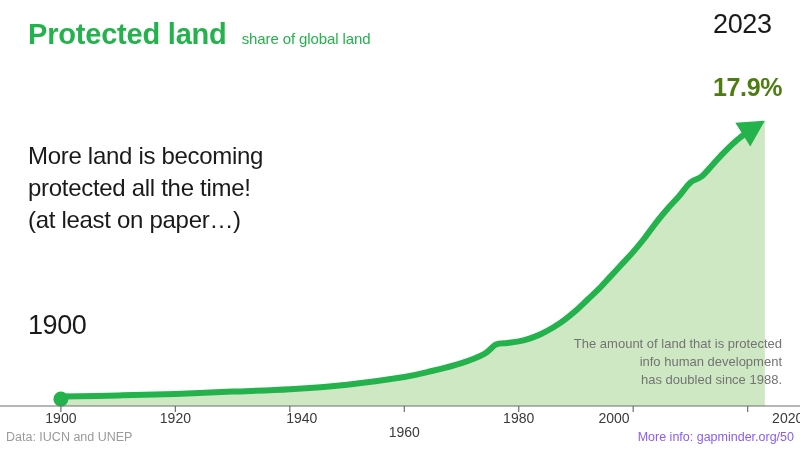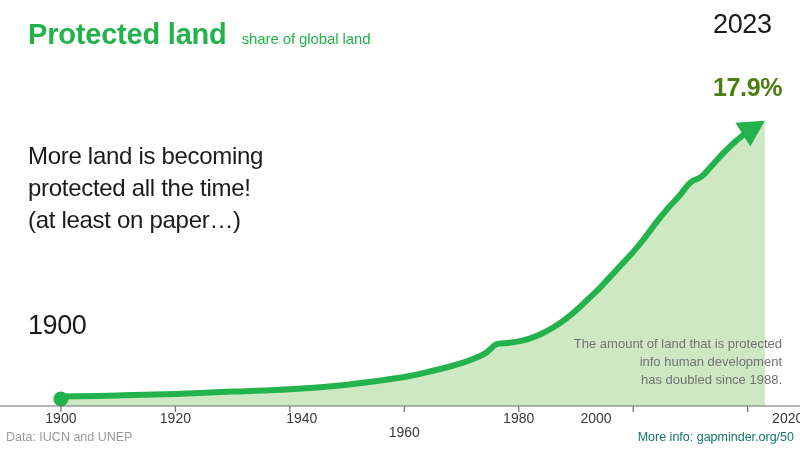--- a/index.html
+++ b/index.html
@@ -129,21 +129,21 @@
     left: 6px;
     bottom: 6px;
     font-size: 12.5px;
     color: #9a9a9a;
   }
   #footer-right {
     position: absolute;
     right: 6px;
     bottom: 6px;
     font-size: 12.5px;
-    color: #0f766e;
+    color: #8b5cf6;
   }
 </style>
 </head>
 <body>
 
 <div id="page">
 
   <svg id="chart" viewBox="0 0 800 450" preserveAspectRatio="none" aria-hidden="true">
     <g>
       <path id="area-path" fill="#CFE8C4" stroke="none" d="M 60.89 396.54 C 70.43 396.36, 99.05 395.89, 118.12 395.46 C 137.20 395.02, 156.28 394.56, 175.35 393.91 C 194.43 393.27, 213.51 392.37, 232.58 391.60 C 251.66 390.83, 270.74 390.44, 289.82 389.28 C 308.89 388.12, 327.97 386.71, 347.05 384.65 C 366.12 382.59, 389.97 379.25, 404.28 376.93 C 418.58 374.62, 423.35 373.07, 432.89 370.76 C 442.43 368.44, 452.92 365.87, 461.51 363.04 C 470.09 360.21, 478.68 356.87, 484.40 353.78 C 490.12 350.69, 492.03 346.32, 495.85 344.52 C 499.66 342.72, 503.48 343.49, 507.29 342.97 C 511.11 342.46, 514.92 342.20, 518.74 341.43 C 522.55 340.66, 526.37 339.63, 530.18 338.34 C 534.00 337.06, 537.82 335.51, 541.63 333.71 C 545.45 331.91, 549.26 329.85, 553.08 327.54 C 556.89 325.22, 560.71 322.65, 564.52 319.82 C 568.34 316.99, 572.15 313.90, 575.97 310.56 C 579.78 307.21, 583.60 303.36, 587.42 299.75 C 591.23 296.15, 595.05 292.81, 598.86 288.95 C 602.68 285.09, 606.49 280.72, 610.31 276.60 C 614.12 272.48, 617.94 268.37, 621.75 264.25 C 625.57 260.14, 629.38 256.28, 633.20 251.90 C 637.02 247.53, 640.83 242.90, 644.65 238.01 C 648.46 233.12, 652.28 227.46, 656.09 222.57 C 659.91 217.69, 663.72 213.06, 667.54 208.68 C 671.35 204.31, 675.17 200.71, 678.98 196.33 C 682.80 191.96, 686.62 185.79, 690.43 182.44 C 694.25 179.10, 698.06 179.35, 701.88 176.27 C 705.69 173.18, 709.51 168.03, 713.32 163.92 C 717.14 159.80, 720.95 155.43, 724.77 151.57 C 728.58 147.71, 732.40 144.11, 736.22 140.76 C 740.03 137.42, 746.01 132.89, 747.66 131.50 C 749.31 130.12, 746.38 132.31, 746.13 132.47 L 764.83 120.70 L 764.83 406.00 L 60.89 406.00 Z"></path>
@@ -170,21 +170,21 @@
         <line x1="747.66" x2="747.66" y1="406" y2="412" stroke="#6e6e6e" stroke-width="1.2"></line>
       </g>
   </svg>
 
   <div id="axis-labels">
       <div class="tick-label" style="left: 60.9px;">1900</div>
       <div class="tick-label" style="left: 175.4px;">1920</div>
       <div class="tick-label" style="left: 289.8px; margin-left: 12px;">1940</div>
       <div class="tick-label" style="left: 404.3px; margin-top: 14px;">1960</div>
       <div class="tick-label" style="left: 518.7px;">1980</div>
-      <div class="tick-label" style="left: 596px;">2000</div>
+      <div class="tick-label" style="left: 614px;">2000</div>
       <div class="tick-label" style="left: 747.7px; margin-left: 40px;">2020</div>
     </div>
 
   <div id="header">
     <span id="title">Protected land</span>
     <span id="subtitle">share of global land</span>
   </div>
 
   <div id="message">
     <div>More land is becoming</div>

